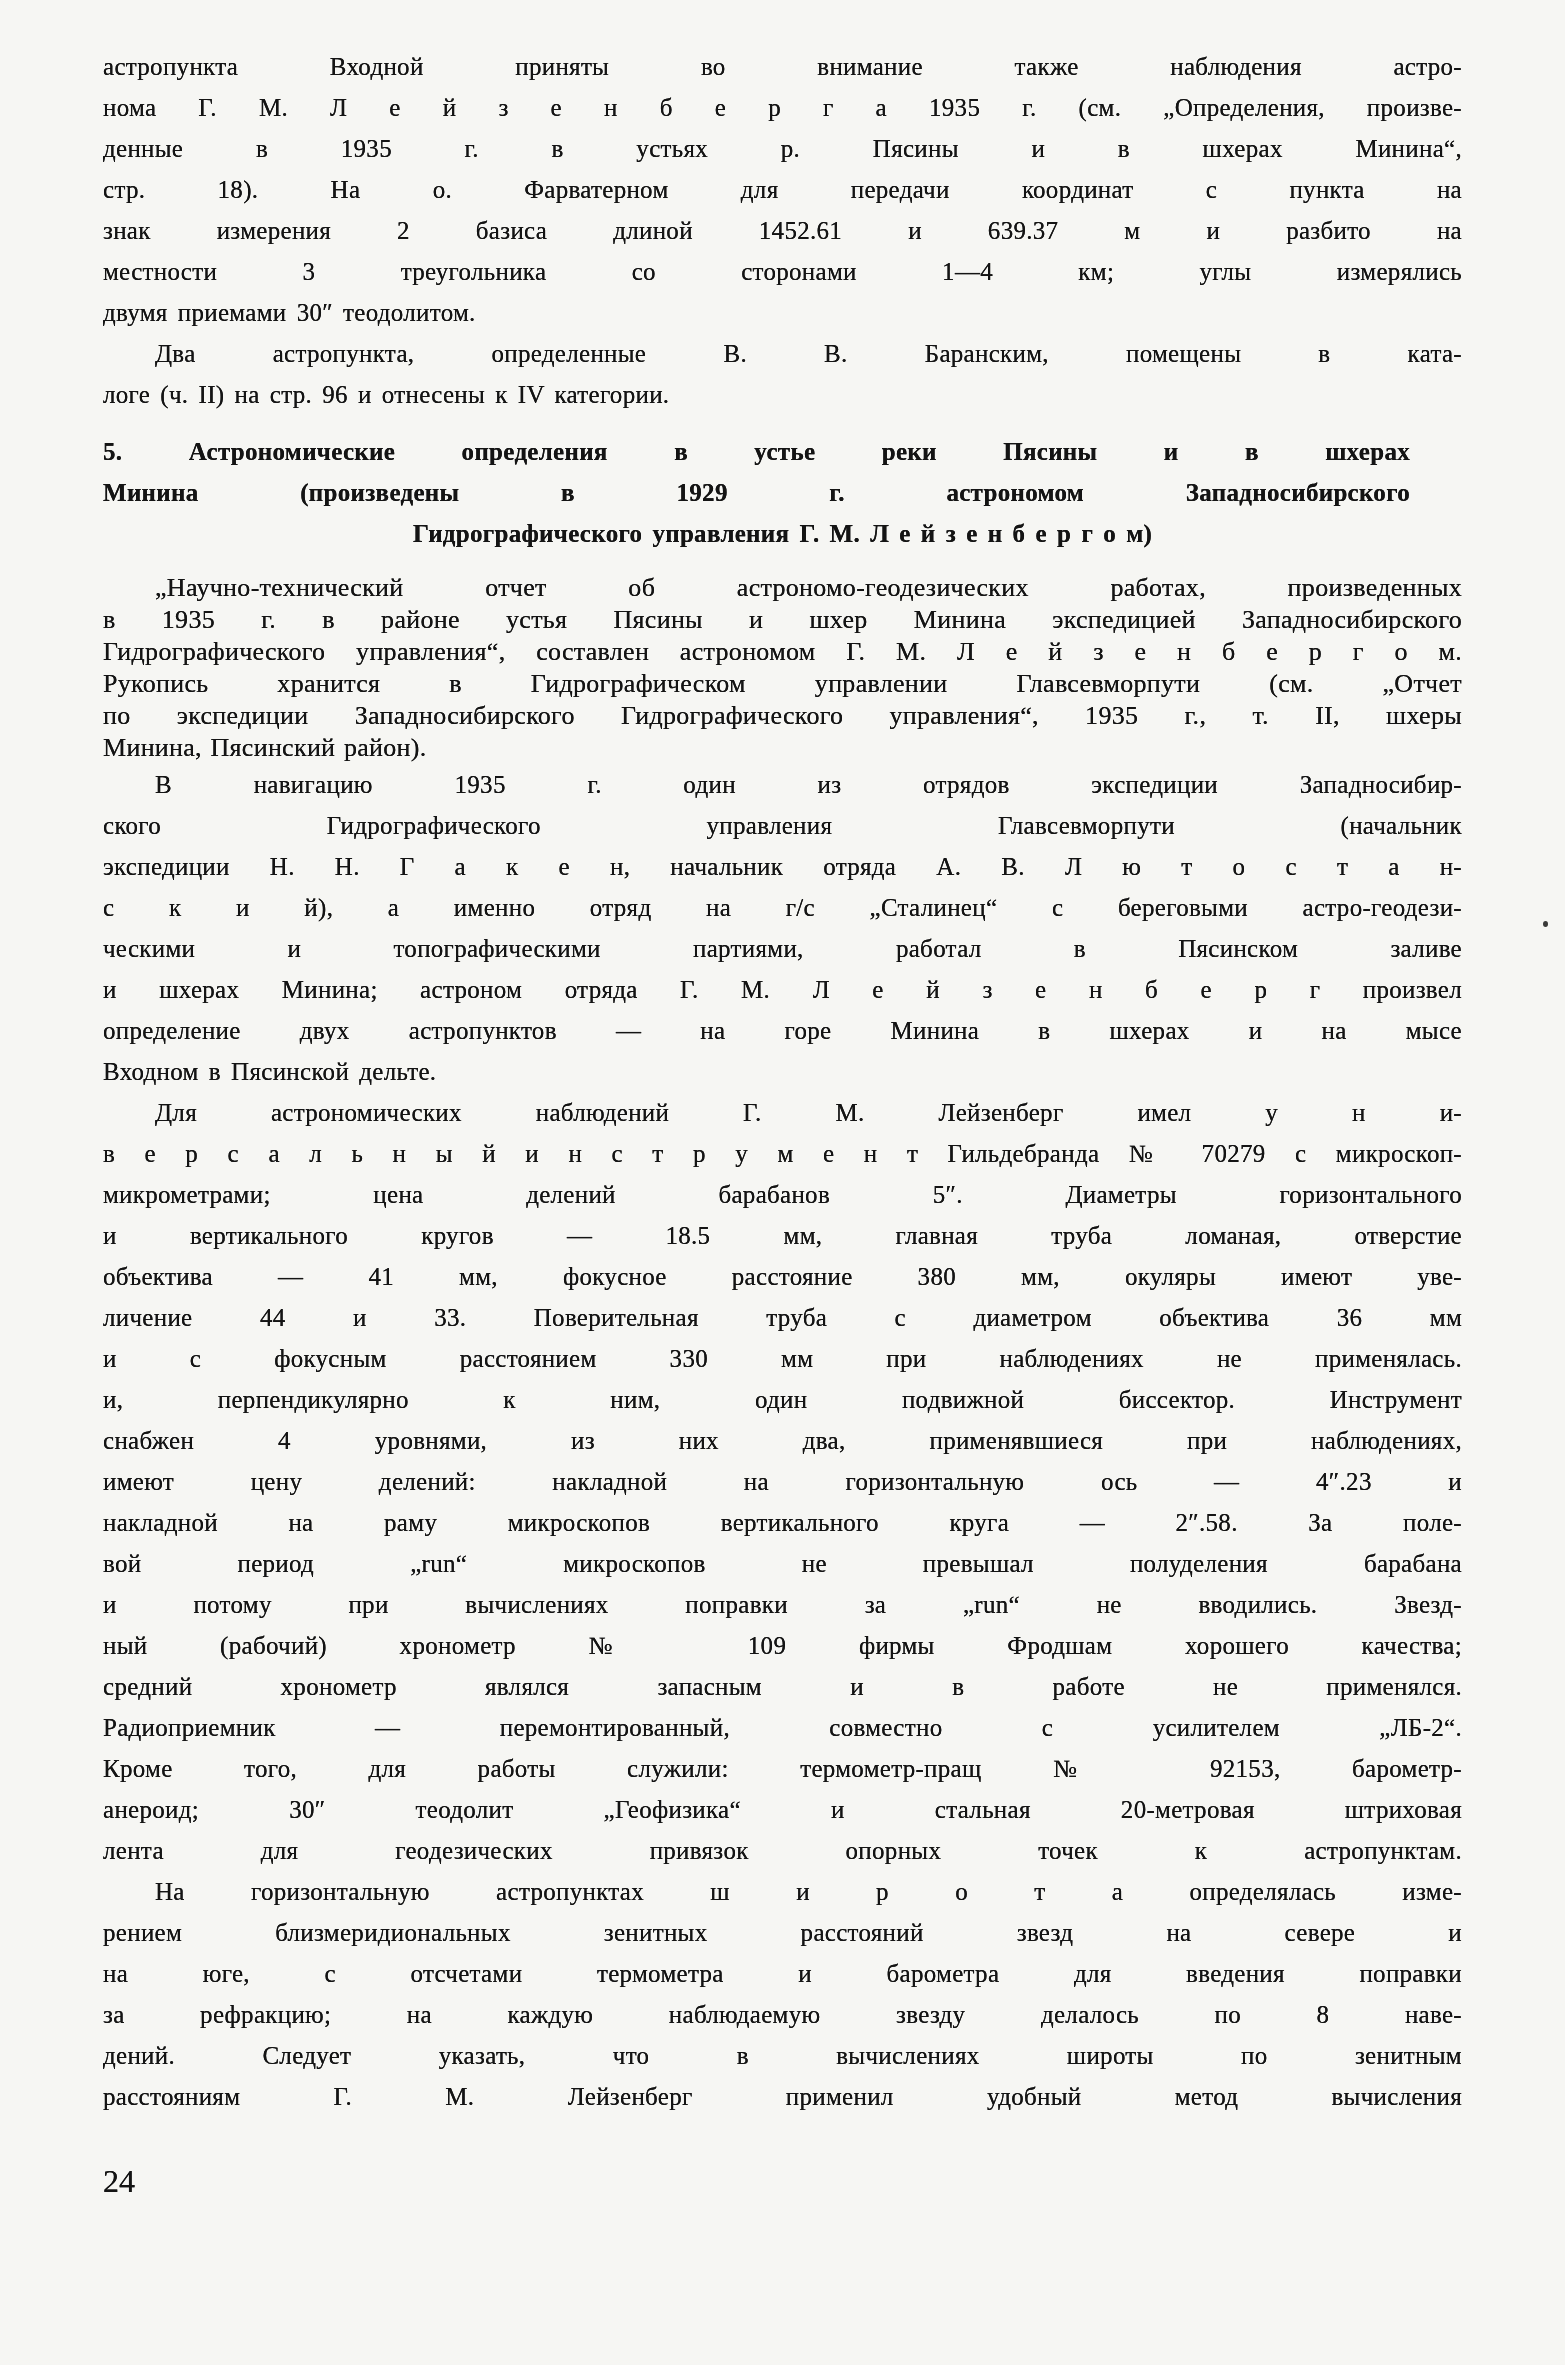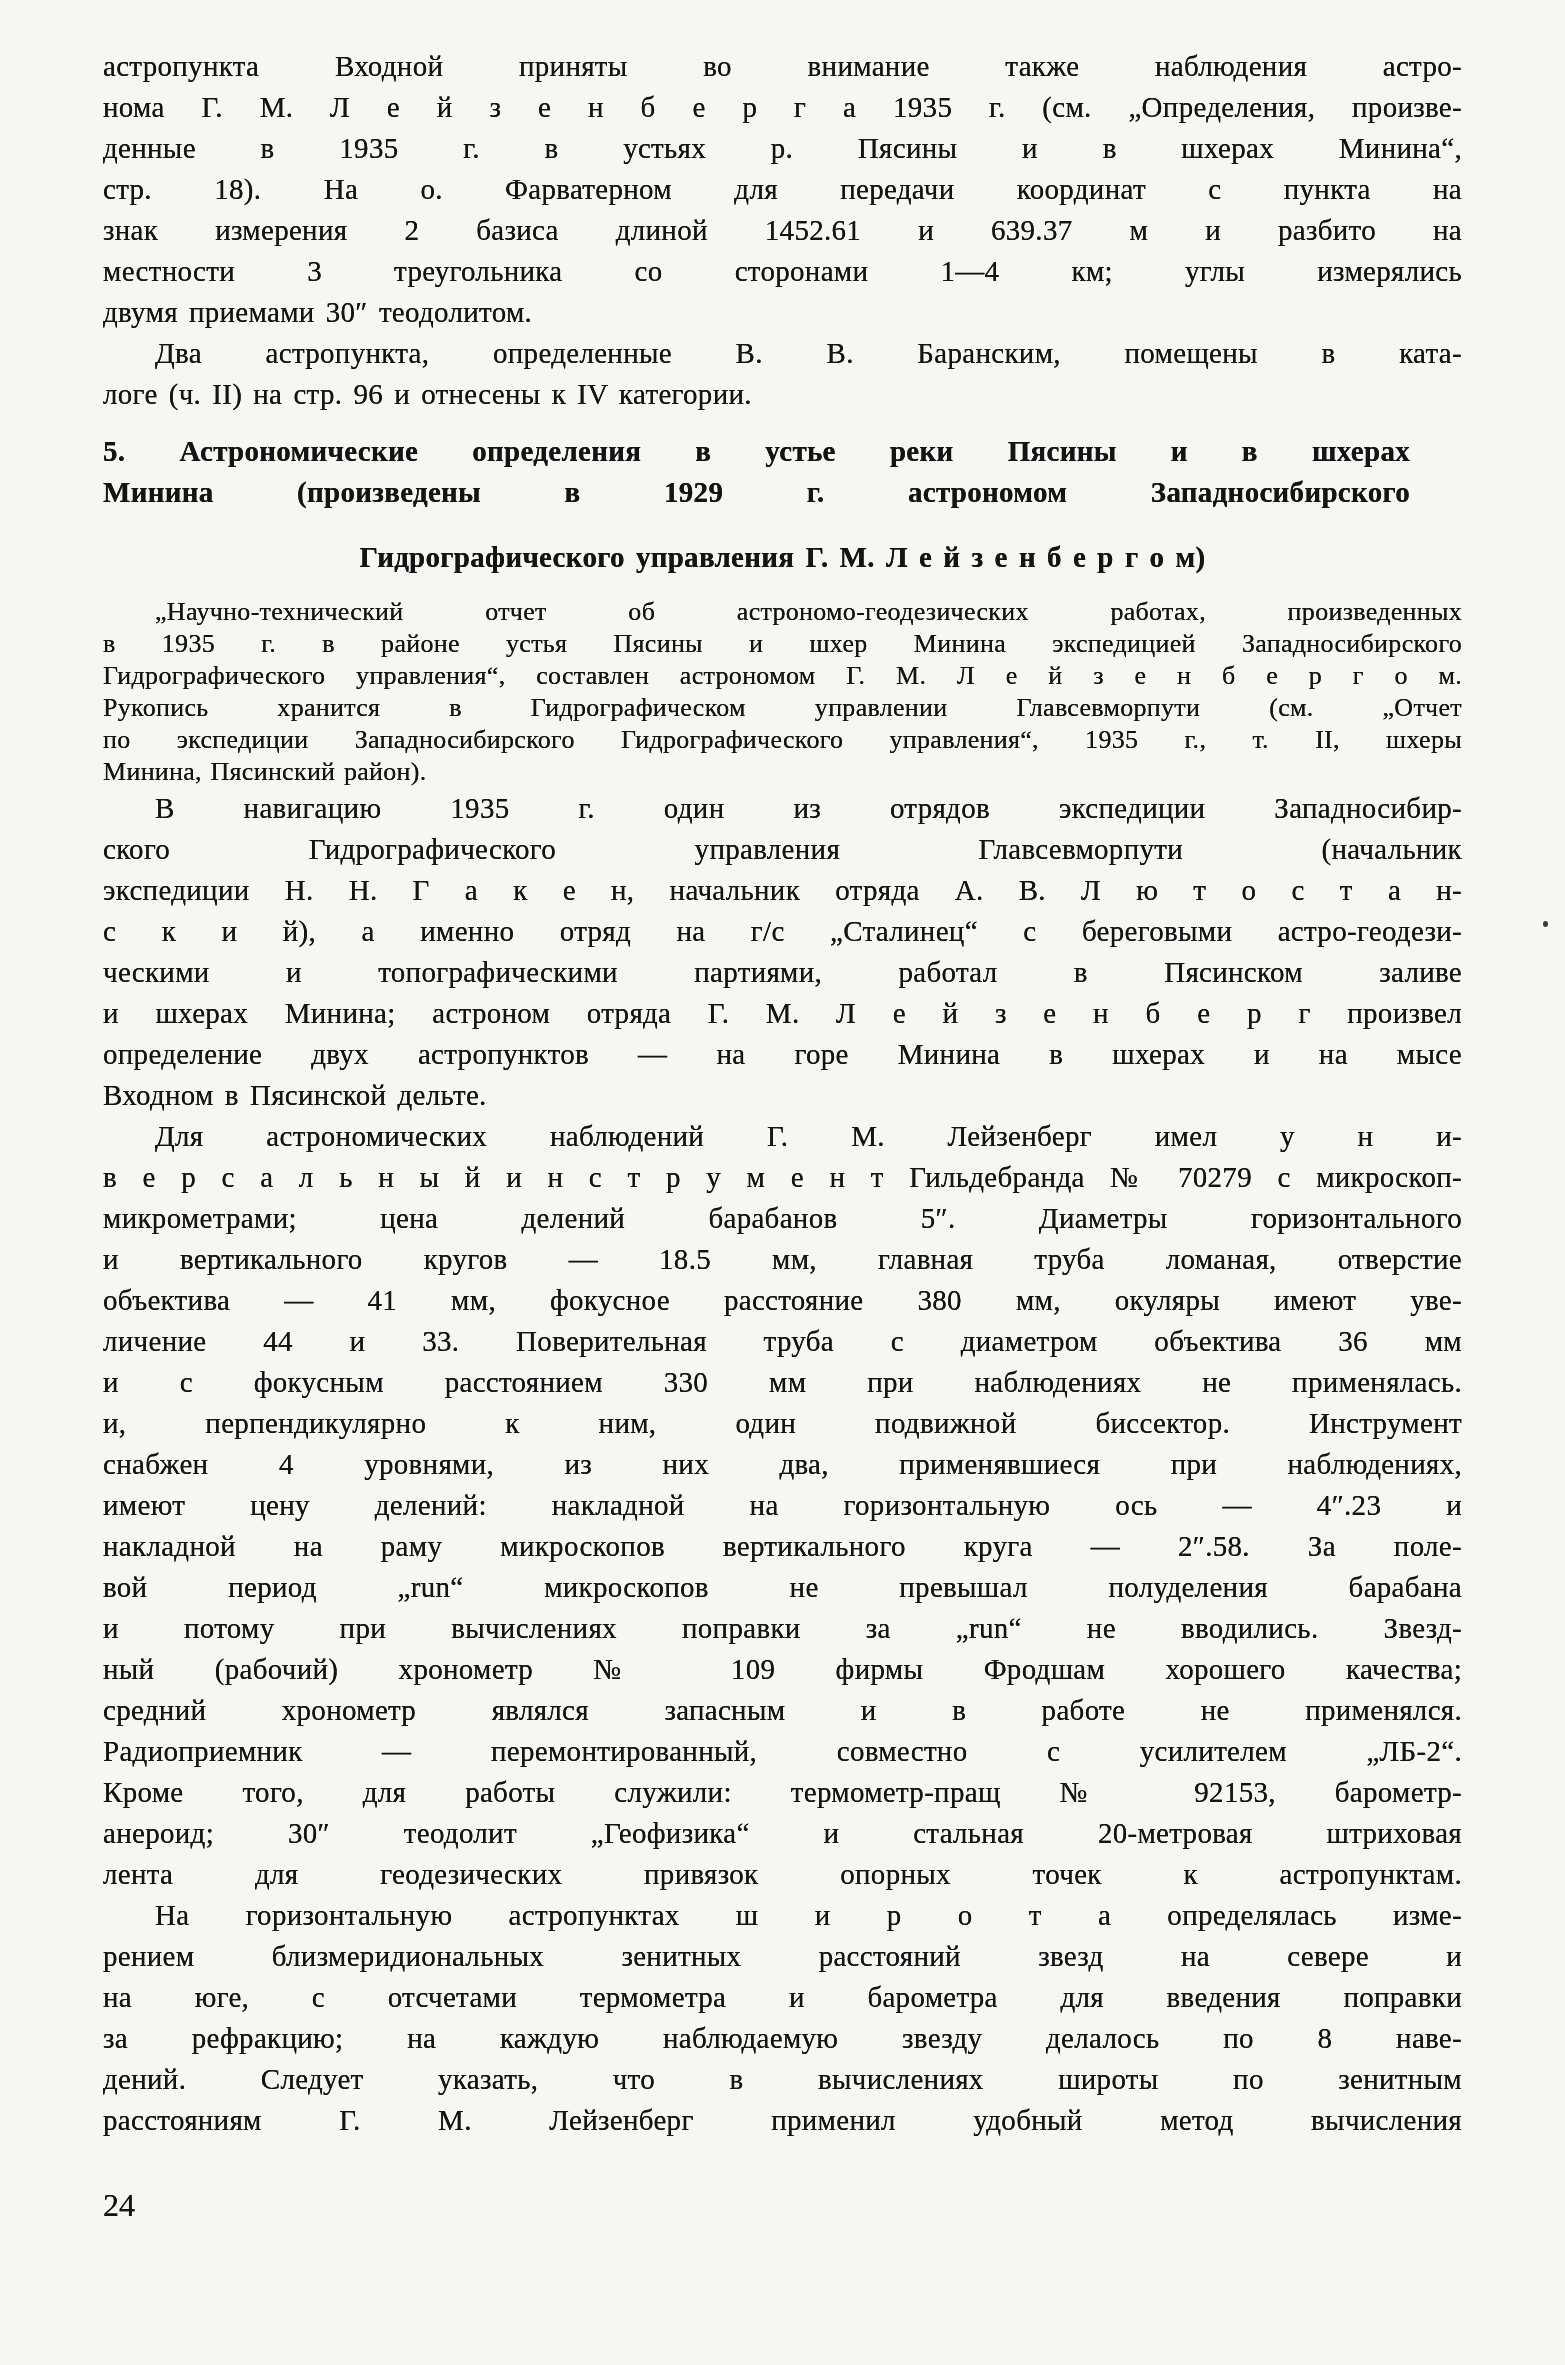--- a/index.html
+++ b/index.html
@@ -15,36 +15,36 @@
     position:absolute;left:0;top:0;width:1565px;height:2366px;
     padding-top:46px;
     box-sizing:border-box;
   }
   .textblock{
     width:1359px;
     margin-left:103px;
   }
   .ln{
     height:41px;line-height:41px;
-    font-size:29px;
+    font-size:25px;
     letter-spacing:0.3px;
     word-spacing:3.6px;
     text-align:justify;
     text-align-last:justify;
     white-space:nowrap;
     text-shadow:0 0 0.4px currentColor;
   }
   .ln.end{ text-align-last:left; }
   .ln.ind{ text-indent:52px; }
   .heading{
     margin-top:16px;margin-bottom:18px;
     padding-right:52px;
   }
   .heading .ln{ font-weight:bold; }
-  .heading .ln.center{ text-align-last:center; padding-left:52px;margin-top:24px; }
+  .heading .ln.center{ text-align-last:center; padding-left:52px; }
   .footnote{ }
   .footnote .ln{
     height:32px;line-height:32px;
     font-size:26px;
     word-spacing:1.8px;
   }
   .pagenum{
     margin-top:44px;
     font-size:32px;
     line-height:41px;

